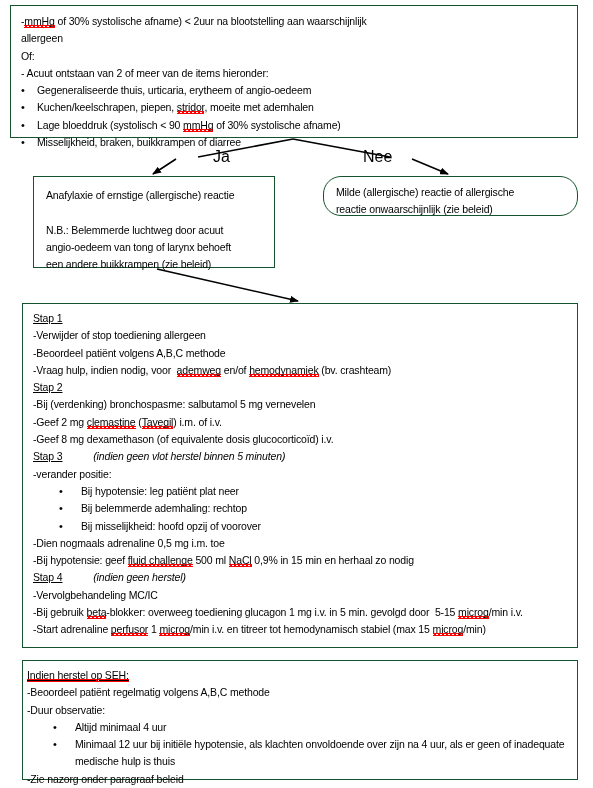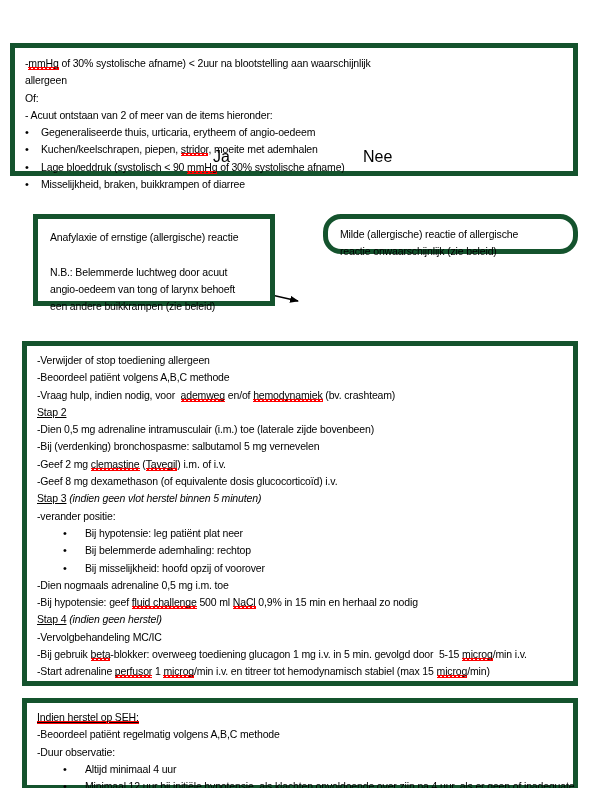--- a/index.html
+++ b/index.html
@@ -15,33 +15,32 @@
     color: #000000;
     overflow: hidden;
   }
   #flow {
     position: absolute;
     left: 0; top: 0;
     width: 593px; height: 788px;
   }
   .box {
     position: absolute;
-    border: 5px solid #14532d;
+    border: 1px solid #14532d;
     box-sizing: border-box;
     background: #ffffff;
-    margin-top: 38px;
   }
   .line {
     font-size: 10.5px;
     line-height: 17.3px;
     white-space: nowrap;
     letter-spacing: -0.15px;
   }
   .ul { text-decoration: underline; }
-  .it { font-style: italic; }
+  .it { font-style: italic; padding-left: 28px; }
   .sq {
     
     background-repeat: repeat-x;
     background-position: left bottom 0px;
     background-size: 4px 3px;
     background-image:
       linear-gradient(45deg, transparent 40%, #ff0000 40%, #ff0000 60%, transparent 60%),
       linear-gradient(-45deg, transparent 40%, #ff0000 40%, #ff0000 60%, transparent 60%);
     padding-bottom: 1px;
   }
@@ -89,21 +88,21 @@
     left: 0; top: 0;
     width: 593px;
     height: 788px;
     pointer-events: none;
   }
   
   #box-criteria   { left: 10px;  top: 5px;   width: 568px; height: 133px; padding: 7px 8px 0 10px; }
   #box-anaphylaxis{ left: 33px;  top: 176px; width: 242px; height: 92px;  padding: 10px 0 9px 12px; }
   #box-mild       { left: 323px; top: 176px; width: 255px; height: 40px;  padding: 7px 0 0 12px; border-radius: 18px; }
   #box-treatment  { left: 22px;  top: 303px; width: 556px; height: 345px; padding: 6px 0 0 10px; }
-  #box-recovery   { left: 22px;  top: 660px; width: 556px; height: 92px; padding: 6px 0 0 10px; }
+  #box-recovery   { left: 22px;  top: 660px; width: 556px; height: 120px; padding: 6px 0 0 4px; }
 </style>
 </head>
 <body>
 
 <div id="flow">
 
   <svg class="connectors" viewBox="0 0 593 788">
     <defs>
       <marker id="arrowhead" markerWidth="9" markerHeight="7" refX="8" refY="3.5" orient="auto" markerUnits="userSpaceOnUse">
         <polygon points="0 0, 9 3.5, 0 7" fill="#000000"></polygon>
@@ -143,26 +142,26 @@
     <div class="line">angio-oedeem van tong of larynx behoeft</div>
     <div class="line">een andere buikkrampen (zie beleid)</div>
   </div>
 
   <div class="box" id="box-mild">
     <div class="line">Milde (allergische) reactie of allergische</div>
     <div class="line">reactie  onwaarschijnlijk (zie beleid)</div>
   </div>
 
   <div class="box" id="box-treatment">
+    <div class="line"><span class="ul">Stap 1</span></div>
     <div class="line">-Verwijder of stop toediening allergeen</div>
     <div class="line">-Beoordeel patiënt volgens A,B,C methode</div>
     <div class="line">-Vraag hulp, indien nodig, voor&nbsp; <span class="sq">ademweg</span> en/of <span class="sq">hemodynamiek</span> (bv. crashteam)</div>
 
     <div class="line"><span class="ul">Stap 2</span></div>
-    <div class="line">-Dien 0,5 mg adrenaline intramusculair (i.m.) toe (laterale zijde bovenbeen)</div>
     <div class="line">-Bij (verdenking) bronchospasme: salbutamol 5 mg vernevelen</div>
     <div class="line">-Geef 2 mg <span class="sq">clemastine</span> (<span class="sq">Tavegil</span>) i.m. of i.v.</div>
     <div class="line">-Geef 8 mg dexamethason (of equivalente dosis glucocorticoïd) i.v.</div>
 
     <div class="line"><span class="ul">Stap 3</span><span class="it"> (indien geen vlot herstel binnen 5 minuten)</span></div>
     <div class="line">-verander positie:</div>
     <div class="line bl">Bij hypotensie: leg patiënt plat neer</div>
     <div class="line bl">Bij belemmerde ademhaling: rechtop</div>
     <div class="line bl">Bij misselijkheid: hoofd opzij of voorover</div>
     <div class="line">-Dien nogmaals adrenaline 0,5 mg i.m. toe</div>
@@ -173,15 +172,16 @@
     <div class="line">-Bij gebruik <span class="sq">beta</span>-blokker: overweeg toediening glucagon 1 mg i.v. in 5 min. gevolgd door&nbsp; 5-15 <span class="sq">microg</span>/min i.v.</div>
     <div class="line">-Start adrenaline <span class="sq">perfusor</span> 1 <span class="sq">microg</span>/min i.v. en titreer tot hemodynamisch stabiel (max 15 <span class="sq">microg</span>/min)</div>
   </div>
 
   <div class="box" id="box-recovery">
     <div class="line"><span class="ul"><span class="sq">Indien herstel op SEH:</span></span></div>
     <div class="line">-Beoordeel patiënt regelmatig volgens A,B,C methode</div>
     <div class="line">-Duur observatie:</div>
     <div class="line bl">Altijd minimaal 4 uur</div>
     <div class="line bl-wrap" style="width:500px;">Minimaal 12 uur bij initiële hypotensie, als klachten onvoldoende  over zijn na 4 uur, als er geen of inadequate medische hulp is thuis</div>
+    <div class="line">-Zie nazorg onder paragraaf beleid</div>
   </div>
 
 </div>
 
 </body></html>

